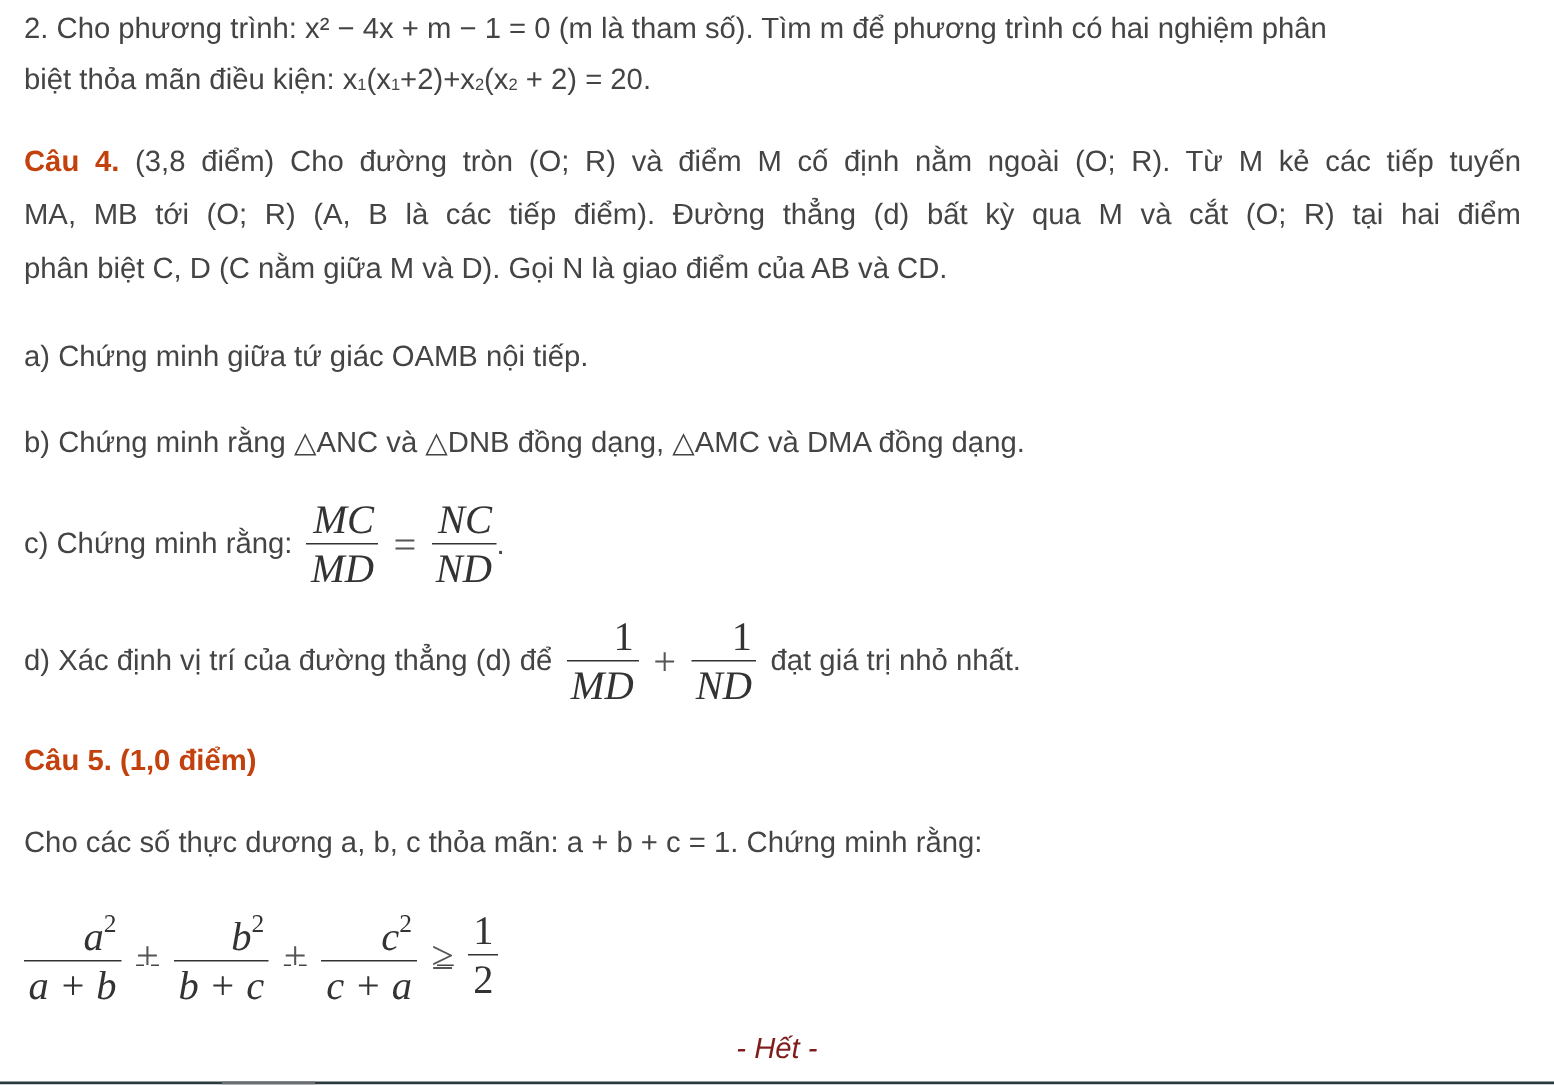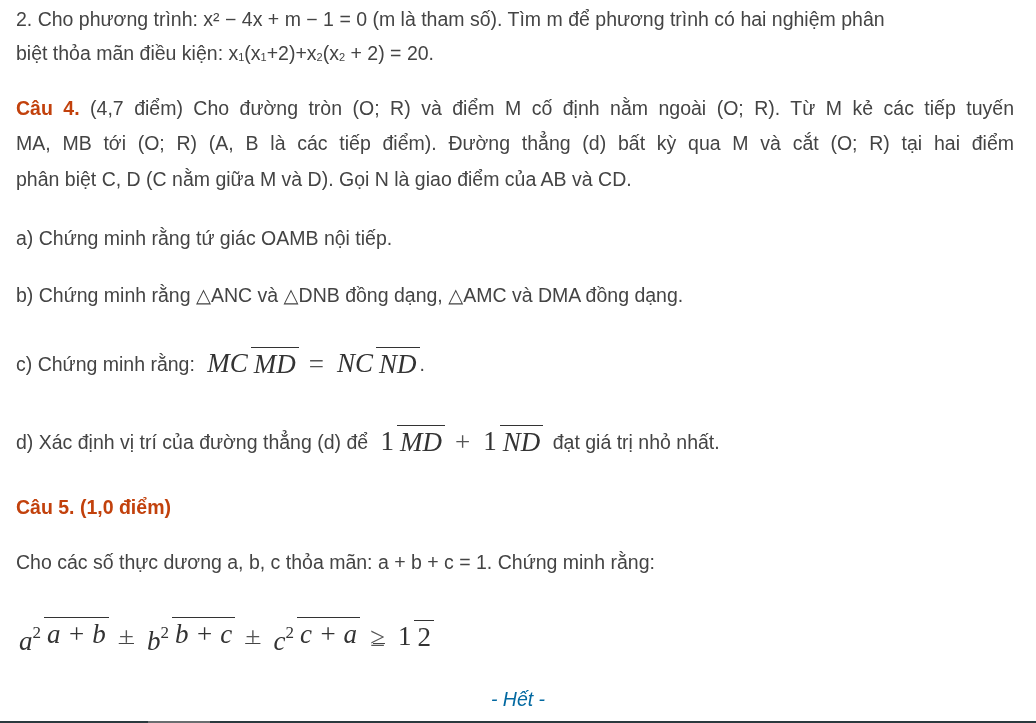--- a/index.html
+++ b/index.html
@@ -31,22 +31,22 @@
     .justify {
       width: 998px;
       text-align: justify;
       text-align-last: justify;
       white-space: normal;
     }
     .bold { font-weight: bold; color: #c2410c; }
     .sub { font-size: 11px; vertical-align: -1px; }
     .frac {
       display: inline-flex;
-      flex-direction: row;
-      align-items: flex-start;
+      flex-direction: column;
+      align-items: flex-end;
       vertical-align: middle;
       margin: 0 4px;
       font-family: "Liberation Serif", "DejaVu Serif", serif;
       font-size: 27px;
       color: #333333;
     }
     .frac .num, .frac .den {
       line-height: 32px;
       padding: 0 3px;
     }
@@ -61,21 +61,21 @@
       margin: 0 6px;
     }
     sup.m { font-size: 17px; font-style: normal; vertical-align: 12px; }
     .end {
       position: absolute;
       left: 0;
       width: 1036px;
       top: 688px;
       text-align: center;
       font-style: italic;
-      color: #0369a1;
+      color: #7f1d1d;
       font-size: 19.5px;
     }
     .bottom-bar {
       position: absolute;
       left: 0;
       bottom: 0;
       width: 1036px;
       height: 2px;
       background: #2b3a3e;
     }
@@ -94,31 +94,31 @@
 <div class="doc">
 
   <div class="line" style="top:4px;">
     <span>2. Cho phương trình: x² − 4x + m − 1 = 0 (m là tham số). Tìm m để phương trình có hai nghiệm phân</span>
   </div>
   <div class="line" style="top:38px;">
     <span>biệt thỏa mãn điều kiện: x</span><span class="sub">1</span><span>(x</span><span class="sub">1</span><span>+2)+x</span><span class="sub">2</span><span>(x</span><span class="sub">2</span><span> + 2) = 20.</span>
   </div>
 
   <div class="line justify" style="top:93px;">
-    <span class="bold">Câu 4.</span><span> (4,7 điểm)  Cho đường tròn (O; R) và điểm M cố định nằm ngoài (O; R). Từ M kẻ các tiếp tuyến</span>
+    <span class="bold">Câu 4.</span><span> (3,8 điểm)  Cho đường tròn (O; R) và điểm M cố định nằm ngoài (O; R). Từ M kẻ các tiếp tuyến</span>
   </div>
   <div class="line justify" style="top:128px;">
     <span>MA, MB tới (O; R) (A, B là các tiếp điểm). Đường thẳng (d) bất kỳ qua M và cắt (O; R) tại hai điểm</span>
   </div>
   <div class="line" style="top:164px;">
     <span>phân biệt C, D (C nằm giữa M và D). Gọi N là giao điểm của AB và CD.</span>
   </div>
 
   <div class="line" style="top:223px;">
-    <span>a) Chứng minh rằng tứ giác OAMB nội tiếp.</span>
+    <span>a) Chứng minh giữa tứ giác OAMB nội tiếp.</span>
   </div>
 
   <div class="line" style="top:280px;">
     <span>b) Chứng minh rằng △ANC và △DNB đồng dạng, △AMC và DMA đồng dạng.</span>
   </div>
 
   <div class="line" style="top:330px; line-height:64px; height:64px;">
     <span style="vertical-align:middle;">c) Chứng minh rằng: </span><span class="frac">
         <span class="num">MC</span>
         <span class="den">MD</span>

